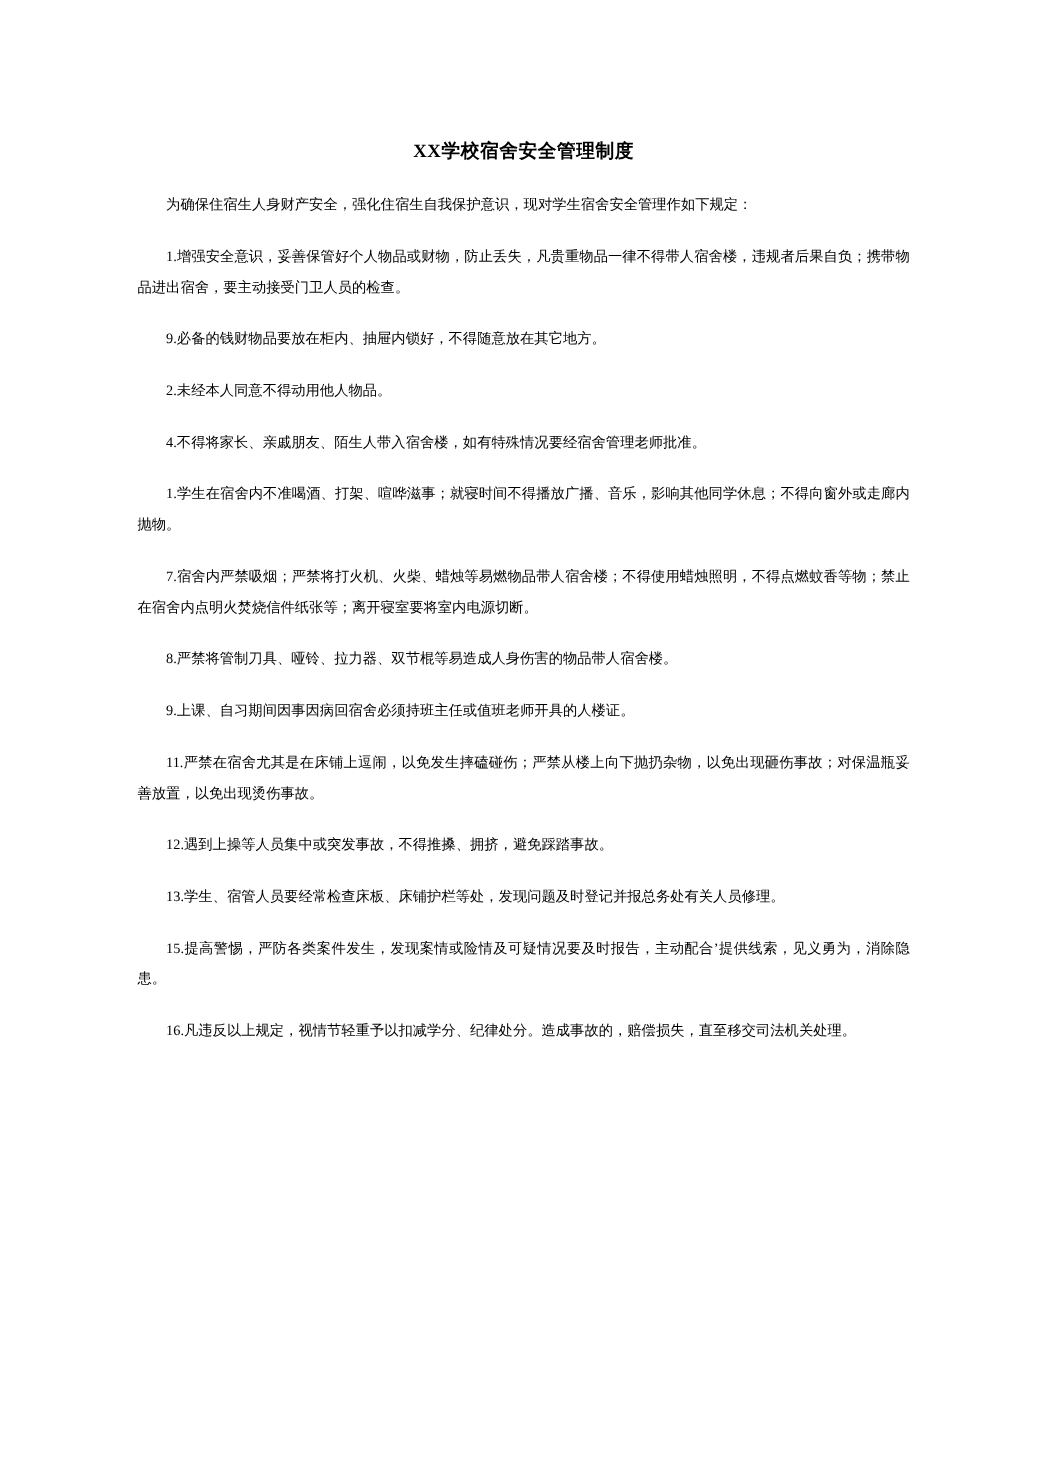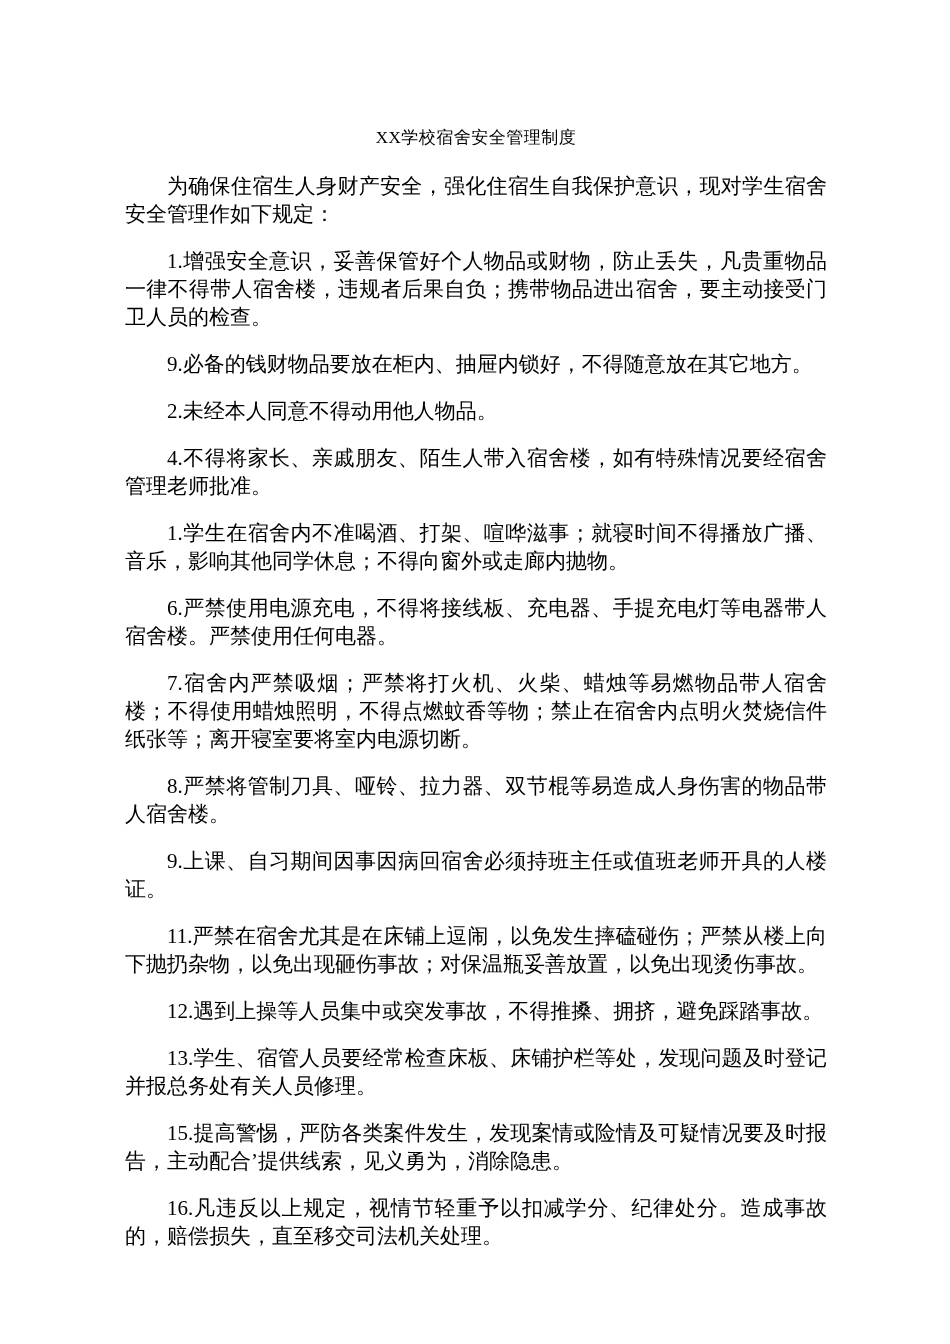--- a/index.html
+++ b/index.html
@@ -17,28 +17,28 @@
     width: 950px;
     min-height: 1344px;
     margin: 0 auto;
     background: #ffffff;
     padding: 126px 123px 60px 125px;
   }
 
   .doc-title {
     text-align: center;
     font-size: 17px;
-    font-weight: normal;
+    font-weight: bold;
     line-height: 24px;
     margin-bottom: 22px;
     letter-spacing: 0.5px;
   }
 
   .para {
-    font-size: 21px;
+    font-size: 13px;
     line-height: 28px;
     text-align: justify;
     text-indent: 2em;
     margin-bottom: 19px;
     word-break: break-all;
   }
 </style>
 </head>
 <body>
 
@@ -46,21 +46,20 @@
   <h1 class="doc-title">XX学校宿舍安全管理制度</h1>
 
   <p class="para">为确保住宿生人身财产安全，强化住宿生自我保护意识，现对学生宿舍安全管理作如下规定：</p>
 
   <div id="rules">
       <p class="para">1.增强安全意识，妥善保管好个人物品或财物，防止丢失，凡贵重物品一律不得带人宿舍楼，违规者后果自负；携带物品进出宿舍，要主动接受门卫人员的检查。</p>
       <p class="para">9.必备的钱财物品要放在柜内、抽屉内锁好，不得随意放在其它地方。</p>
       <p class="para">2.未经本人同意不得动用他人物品。</p>
       <p class="para">4.不得将家长、亲戚朋友、陌生人带入宿舍楼，如有特殊情况要经宿舍管理老师批准。</p>
       <p class="para">1.学生在宿舍内不准喝酒、打架、喧哗滋事；就寝时间不得播放广播、音乐，影响其他同学休息；不得向窗外或走廊内抛物。</p>
-      <p class="para">6.严禁使用电源充电，不得将接线板、充电器、手提充电灯等电器带人宿舍楼。严禁使用任何电器。</p>
       <p class="para">7.宿舍内严禁吸烟；严禁将打火机、火柴、蜡烛等易燃物品带人宿舍楼；不得使用蜡烛照明，不得点燃蚊香等物；禁止在宿舍内点明火焚烧信件纸张等；离开寝室要将室内电源切断。</p>
       <p class="para">8.严禁将管制刀具、哑铃、拉力器、双节棍等易造成人身伤害的物品带人宿舍楼。</p>
       <p class="para">9.上课、自习期间因事因病回宿舍必须持班主任或值班老师开具的人楼证。</p>
       <p class="para">11.严禁在宿舍尤其是在床铺上逗闹，以免发生摔磕碰伤；严禁从楼上向下抛扔杂物，以免出现砸伤事故；对保温瓶妥善放置，以免出现烫伤事故。</p>
       <p class="para">12.遇到上操等人员集中或突发事故，不得推搡、拥挤，避免踩踏事故。</p>
       <p class="para">13.学生、宿管人员要经常检查床板、床铺护栏等处，发现问题及时登记并报总务处有关人员修理。</p>
       <p class="para">15.提高警惕，严防各类案件发生，发现案情或险情及可疑情况要及时报告，主动配合’提供线索，见义勇为，消除隐患。</p>
       <p class="para">16.凡违反以上规定，视情节轻重予以扣减学分、纪律处分。造成事故的，赔偿损失，直至移交司法机关处理。</p>
     </div>
 </div>

